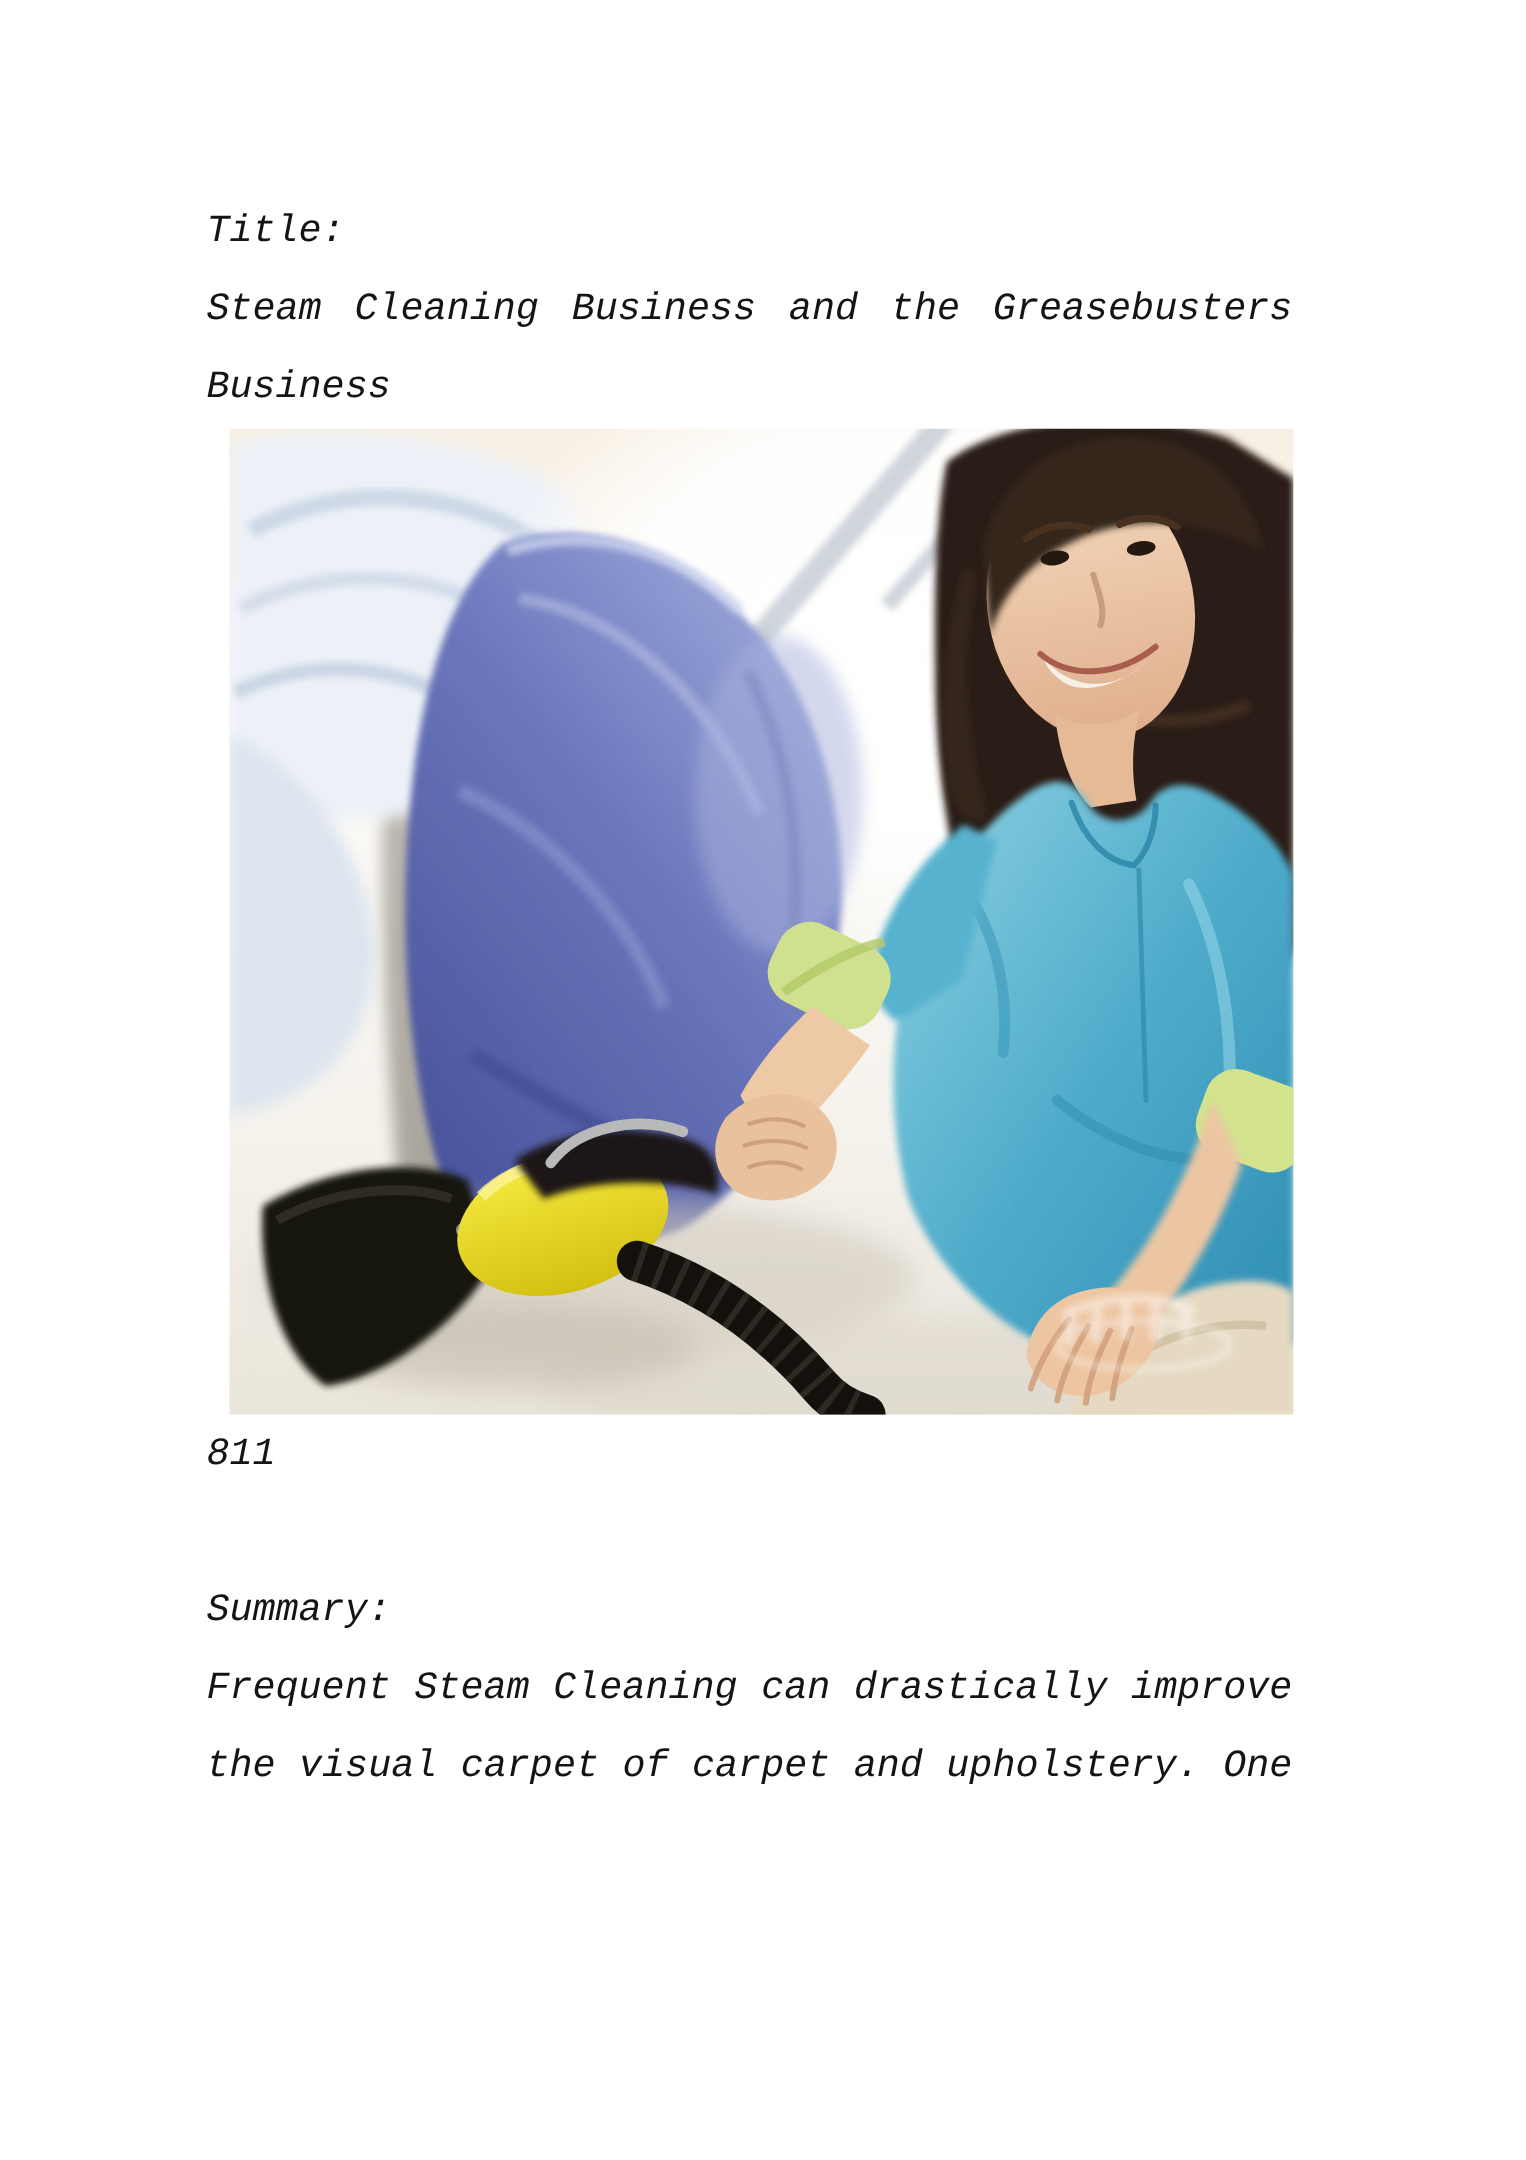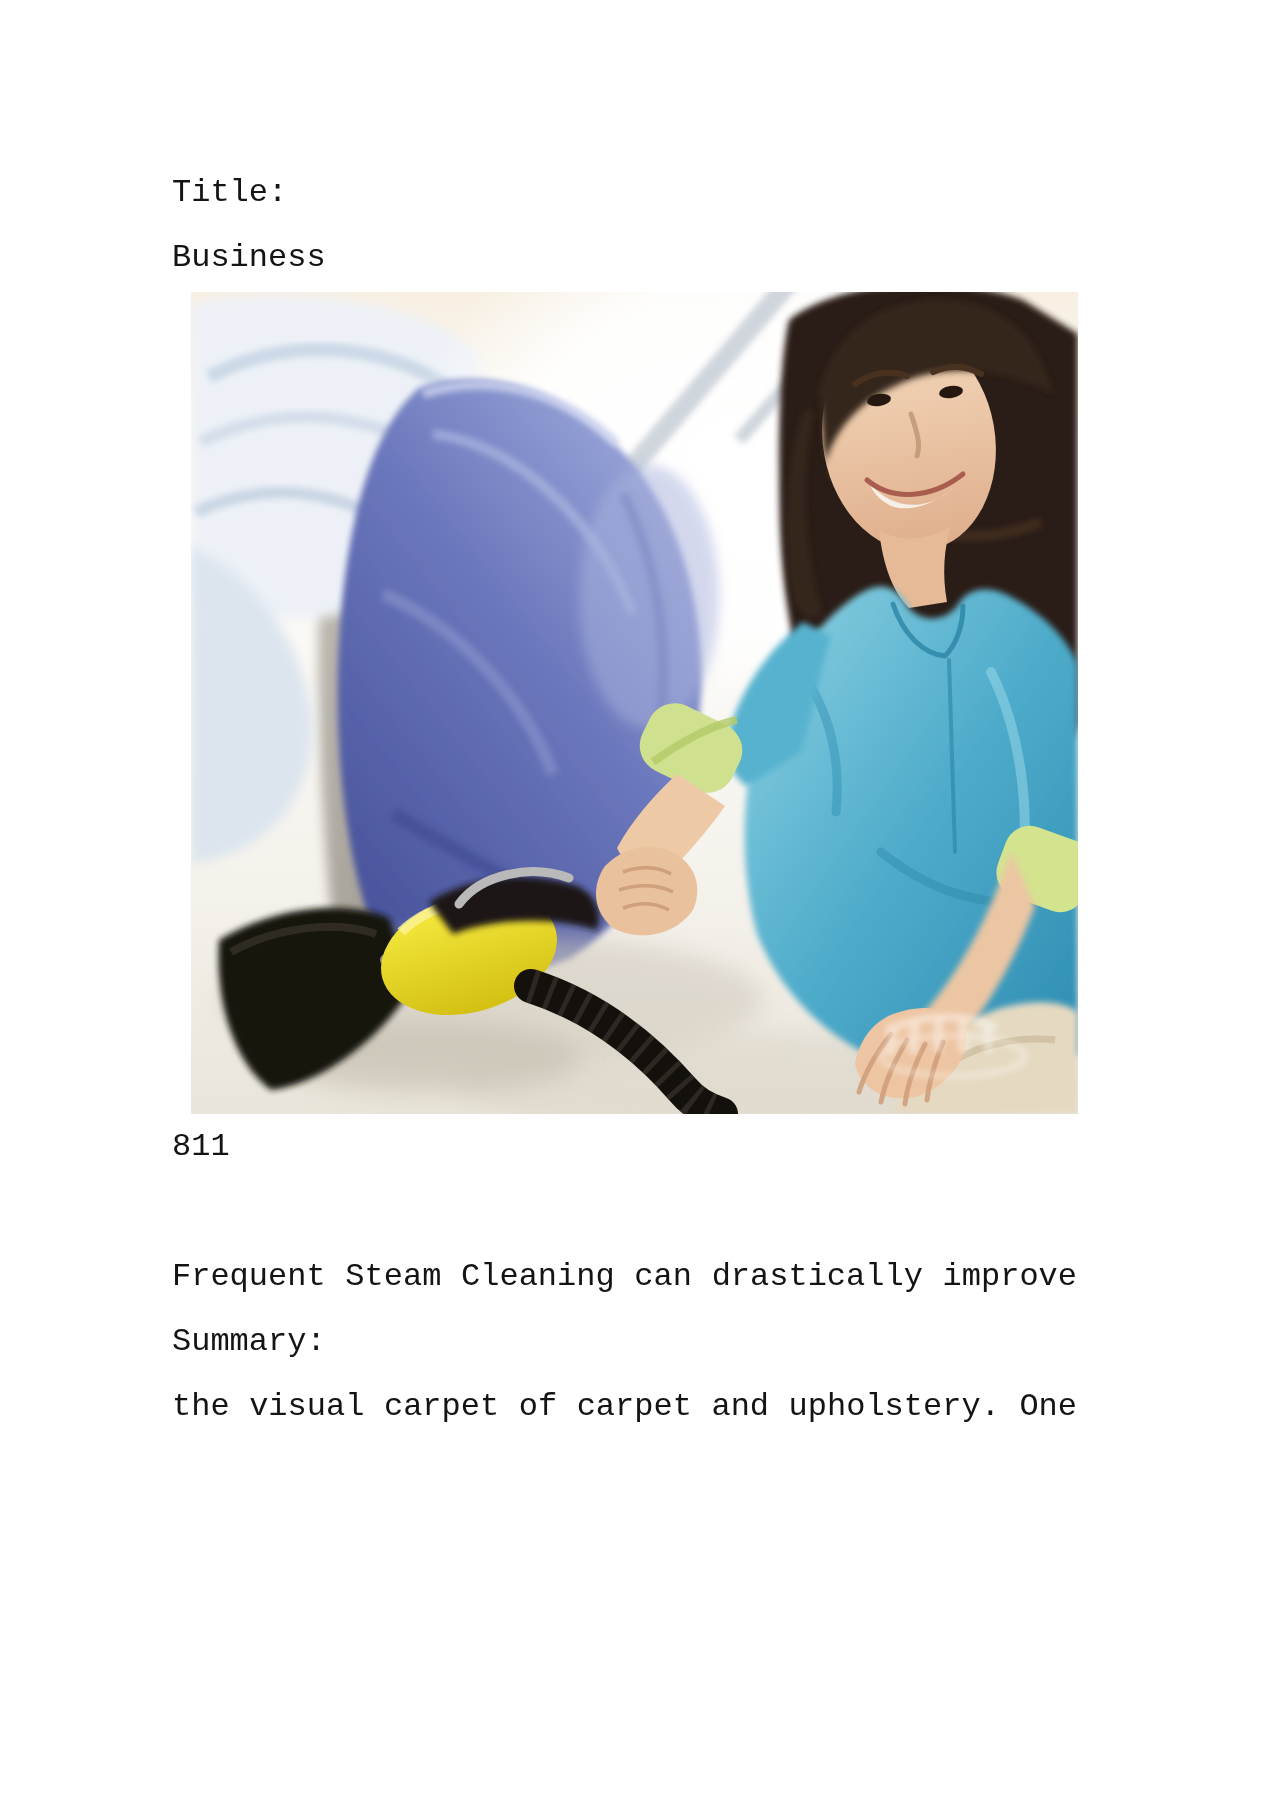--- a/index.html
+++ b/index.html
@@ -17,20 +17,21 @@
     left: 172px;
     top: 160px;
     width: 905px;
   }
   .line {
     min-height: 65px;
     line-height: 65px;
     font-size: 32px;
     white-space: normal;
     letter-spacing: 0;
+    font-style: italic;
   }
   .line.justify {
     text-align: justify;
     text-align-last: justify;
   }
   figure.photo {
     margin: 2px 0 0 19px;
     padding: 0;
     width: 887px;
     height: 822px;
@@ -39,20 +40,21 @@
   figure.photo svg { display: block; width: 887px; height: 822px; }
   .after-photo { margin-top: 14px; }
 </style>
 </head>
 <body>
 
 <div class="page">
   <div class="doc">
 
     <div class="line">Title:</div>
+    <div class="line justify">Steam Cleaning Business and the Greasebusters</div>
     <div class="line">Business</div>
 
     <figure class="photo" role="img" aria-label="Smiling woman with long brown hair in a turquoise shirt steam cleaning a white sofa cushion with a yellow and black upholstery nozzle and black hose; white and slate-blue pillows and a grey backrest behind her, bright window light, faint white watermark near her resting hand">
       <svg viewBox="0 0 887 822" preserveAspectRatio="none">
         <defs>
           <linearGradient id="bgG" x1="0" y1="0" x2="0" y2="1">
             <stop offset="0" stop-color="#f7efe2"></stop>
             <stop offset="0.3" stop-color="#fdfcf9"></stop>
             <stop offset="0.72" stop-color="#f5f2ec"></stop>
             <stop offset="1" stop-color="#eae5da"></stop>
@@ -200,18 +202,18 @@
             <path d="M748,722 L747,760"></path>
             <path d="M772,724 L772,760"></path>
             <path d="M796,730 L798,760"></path>
           </g>
         </g>
       </svg>
     </figure>
 
     <div class="line">811</div>
     <div class="line blank"></div>
+    <div class="line">Summary:</div>
     <div class="line justify">Frequent Steam Cleaning can drastically improve</div>
-    <div class="line">Summary:</div>
     <div class="line justify">the visual carpet of carpet and upholstery. One</div>
 
   </div>
 </div>
 
 </body></html>

